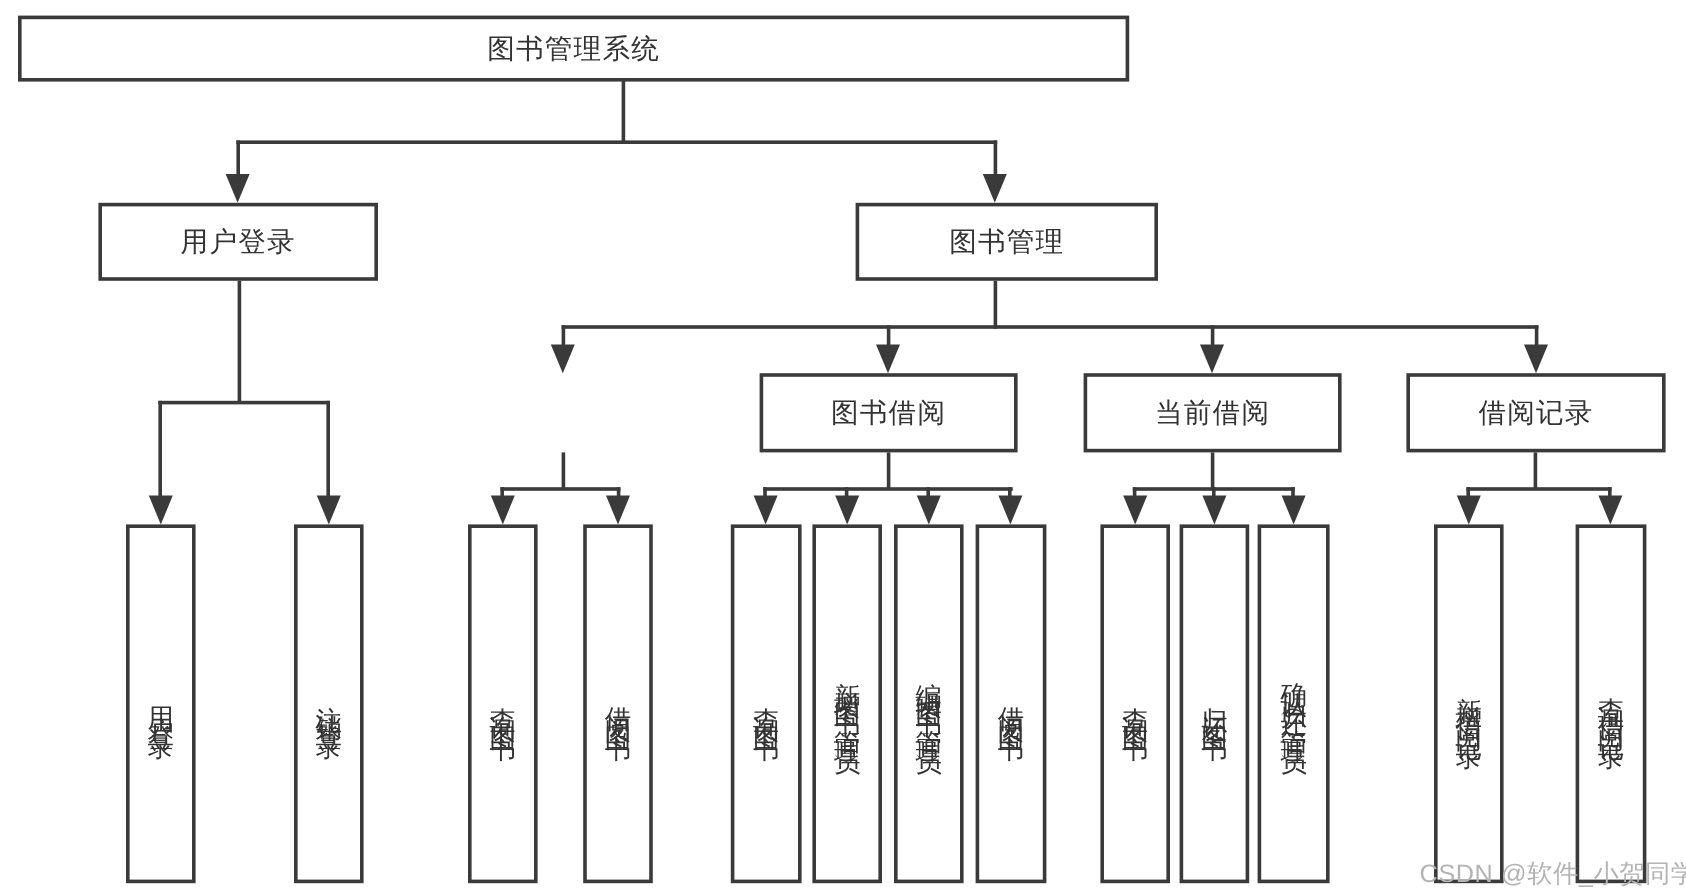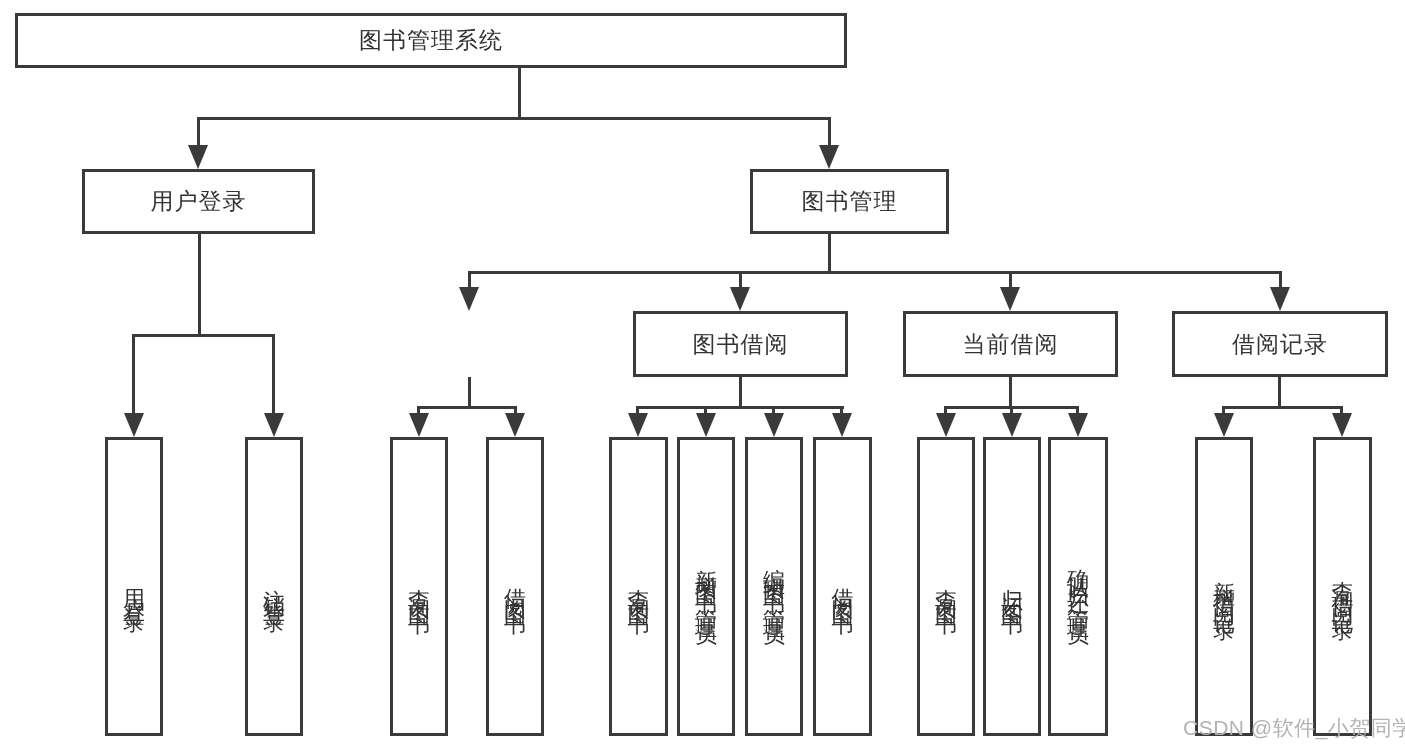--- a/index.html
+++ b/index.html
@@ -53,24 +53,24 @@
     white-space:nowrap;
     z-index:5;
     letter-spacing:0.5px;
   }
 </style>
 </head>
 <body>
 
 <div id="canvas">
 
-  <div class="box h-box" style="left:15px;top:13px;width:832px;height:55px">图书管理系统</div>
+  <div class="box h-box" style="left:15px;top:13px;width:926px;height:55px">图书管理系统</div>
 
   <div class="box h-box" style="left:82px;top:169px;width:233px;height:65px">用户登录</div>
-  <div class="box h-box" style="left:750px;top:169px;width:199px;height:65px">图书管理</div>
+  <div class="box h-box" style="left:713px;top:169px;width:252px;height:65px">图书管理</div>
 
   <div class="box h-box" style="left:903px;top:311px;width:215px;height:66px">当前借阅</div>
   <div class="box h-box" style="left:633px;top:311px;width:215px;height:66px">图书借阅</div>
   <div class="box h-box" style="left:1172px;top:311px;width:216px;height:66px">借阅记录</div>
 
   <div class="box v-box" style="left:105px;top:437px;width:58px;height:299px">用户登录</div>
   <div class="box v-box" style="left:245px;top:437px;width:58px;height:299px">注销登录</div>
 
   <div class="box v-box" style="left:390px;top:437px;width:58px;height:299px">查询图书</div>
   <div class="box v-box" style="left:486px;top:437px;width:58px;height:299px">借阅图书</div>

